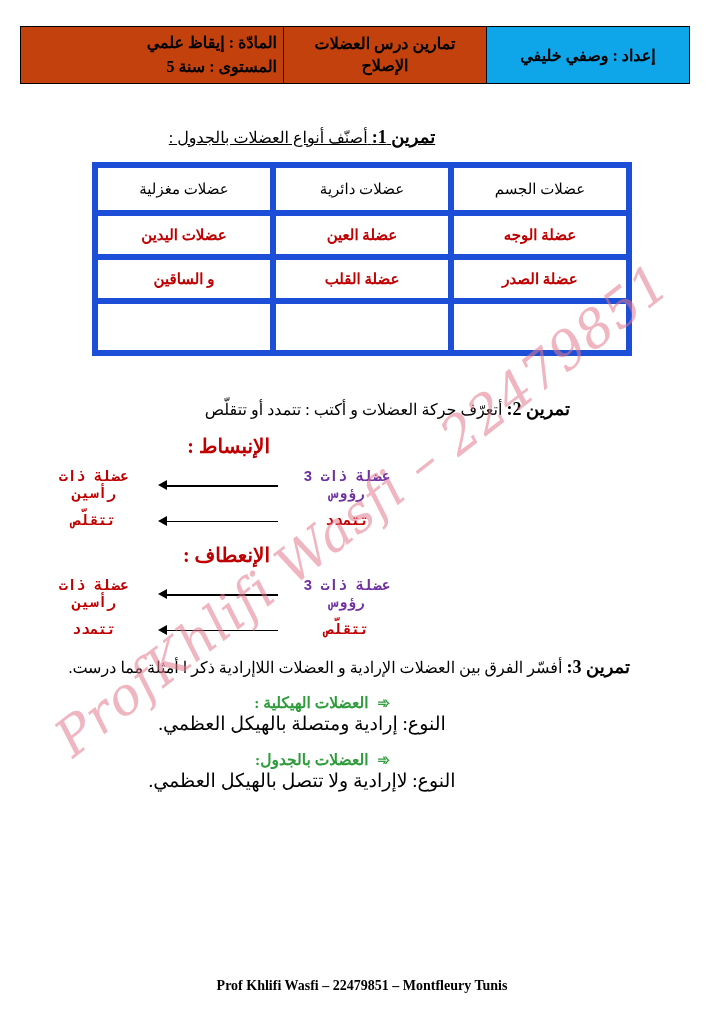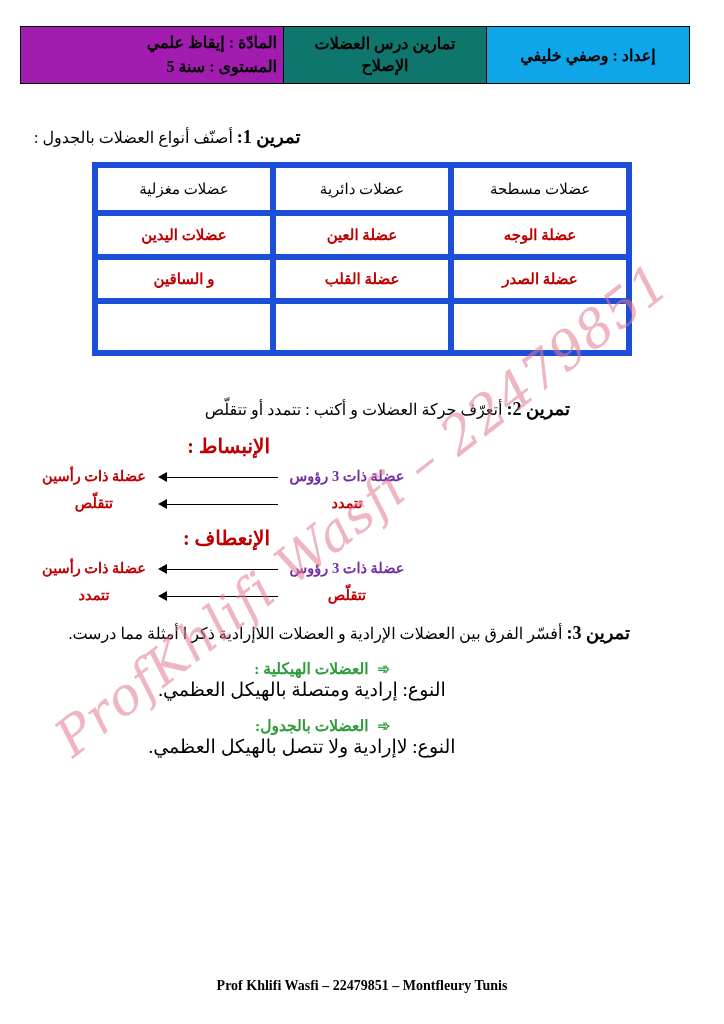--- a/index.html
+++ b/index.html
@@ -37,42 +37,43 @@
     vertical-align: middle;
     font-size: 16px;
     font-weight: bold;
   }
   .hdr-green {
     background: #0ea5e9;
     text-align: center;
     width: 190px;
   }
   .hdr-yellow {
-    background: #0f766e;
+    background: #c2410c;
     text-align: center;
     width: 190px;
     font-size: 17px;
     line-height: 1.35;
   }
   .hdr-green-right {
-    background: #a21caf;
+    background: #c2410c;
     text-align: right;
     width: 250px;
     line-height: 1.5;
   }
   .hdr-line { display: block; }
 
   
   .spacer-lg { height: 42px; }
 
   .ex-line {
     font-size: 16px;
-    text-align: left;
+    text-align: center;
     padding-right: 120px;
     direction: rtl;
+    text-decoration: underline;
   }
   .ex-label {
     font-weight: bold;
     font-size: 18px;
   }
 
   
   table.muscles {
     width: 540px;
     margin: 14px auto 0 auto;
@@ -114,20 +115,21 @@
   }
   .arrow-row {
     display: flex;
     flex-direction: row-reverse;
     align-items: center;
     justify-content: flex-start;
     padding-right: 250px;
     margin-top: 10px;
     font-size: 14.5px;
     font-weight: bold;
+    font-family: Liberation Mono, monospace;
   }
   .arrow-row .left-term {
     width: 120px;
     text-align: center;
     color: #c00000;
   }
   .arrow-row .right-term {
     width: 130px;
     text-align: center;
     color: #c00000;
@@ -239,21 +241,21 @@
   <div class="spacer-lg"></div>
 
   <div class="ex-line">
     <span class="ex-label">تمرين 1:</span>
     <span>أصنّف أنواع العضلات بالجدول :</span>
   </div>
 
   <table class="muscles">
     <tbody>
         <tr>
-      <td class="head">عضلات مسطحة</td>
+      <td class="head">عضلات الجسم</td>
       <td class="head">عضلات دائرية</td>
       <td class="head">عضلات مغزلية</td>
     </tr>
     <tr>
       <td class="ans">عضلة الوجه</td>
       <td class="ans">عضلة العين</td>
       <td class="ans">عضلات  اليدين</td>
     </tr>
     <tr>
       <td class="ans">عضلة الصدر</td>

